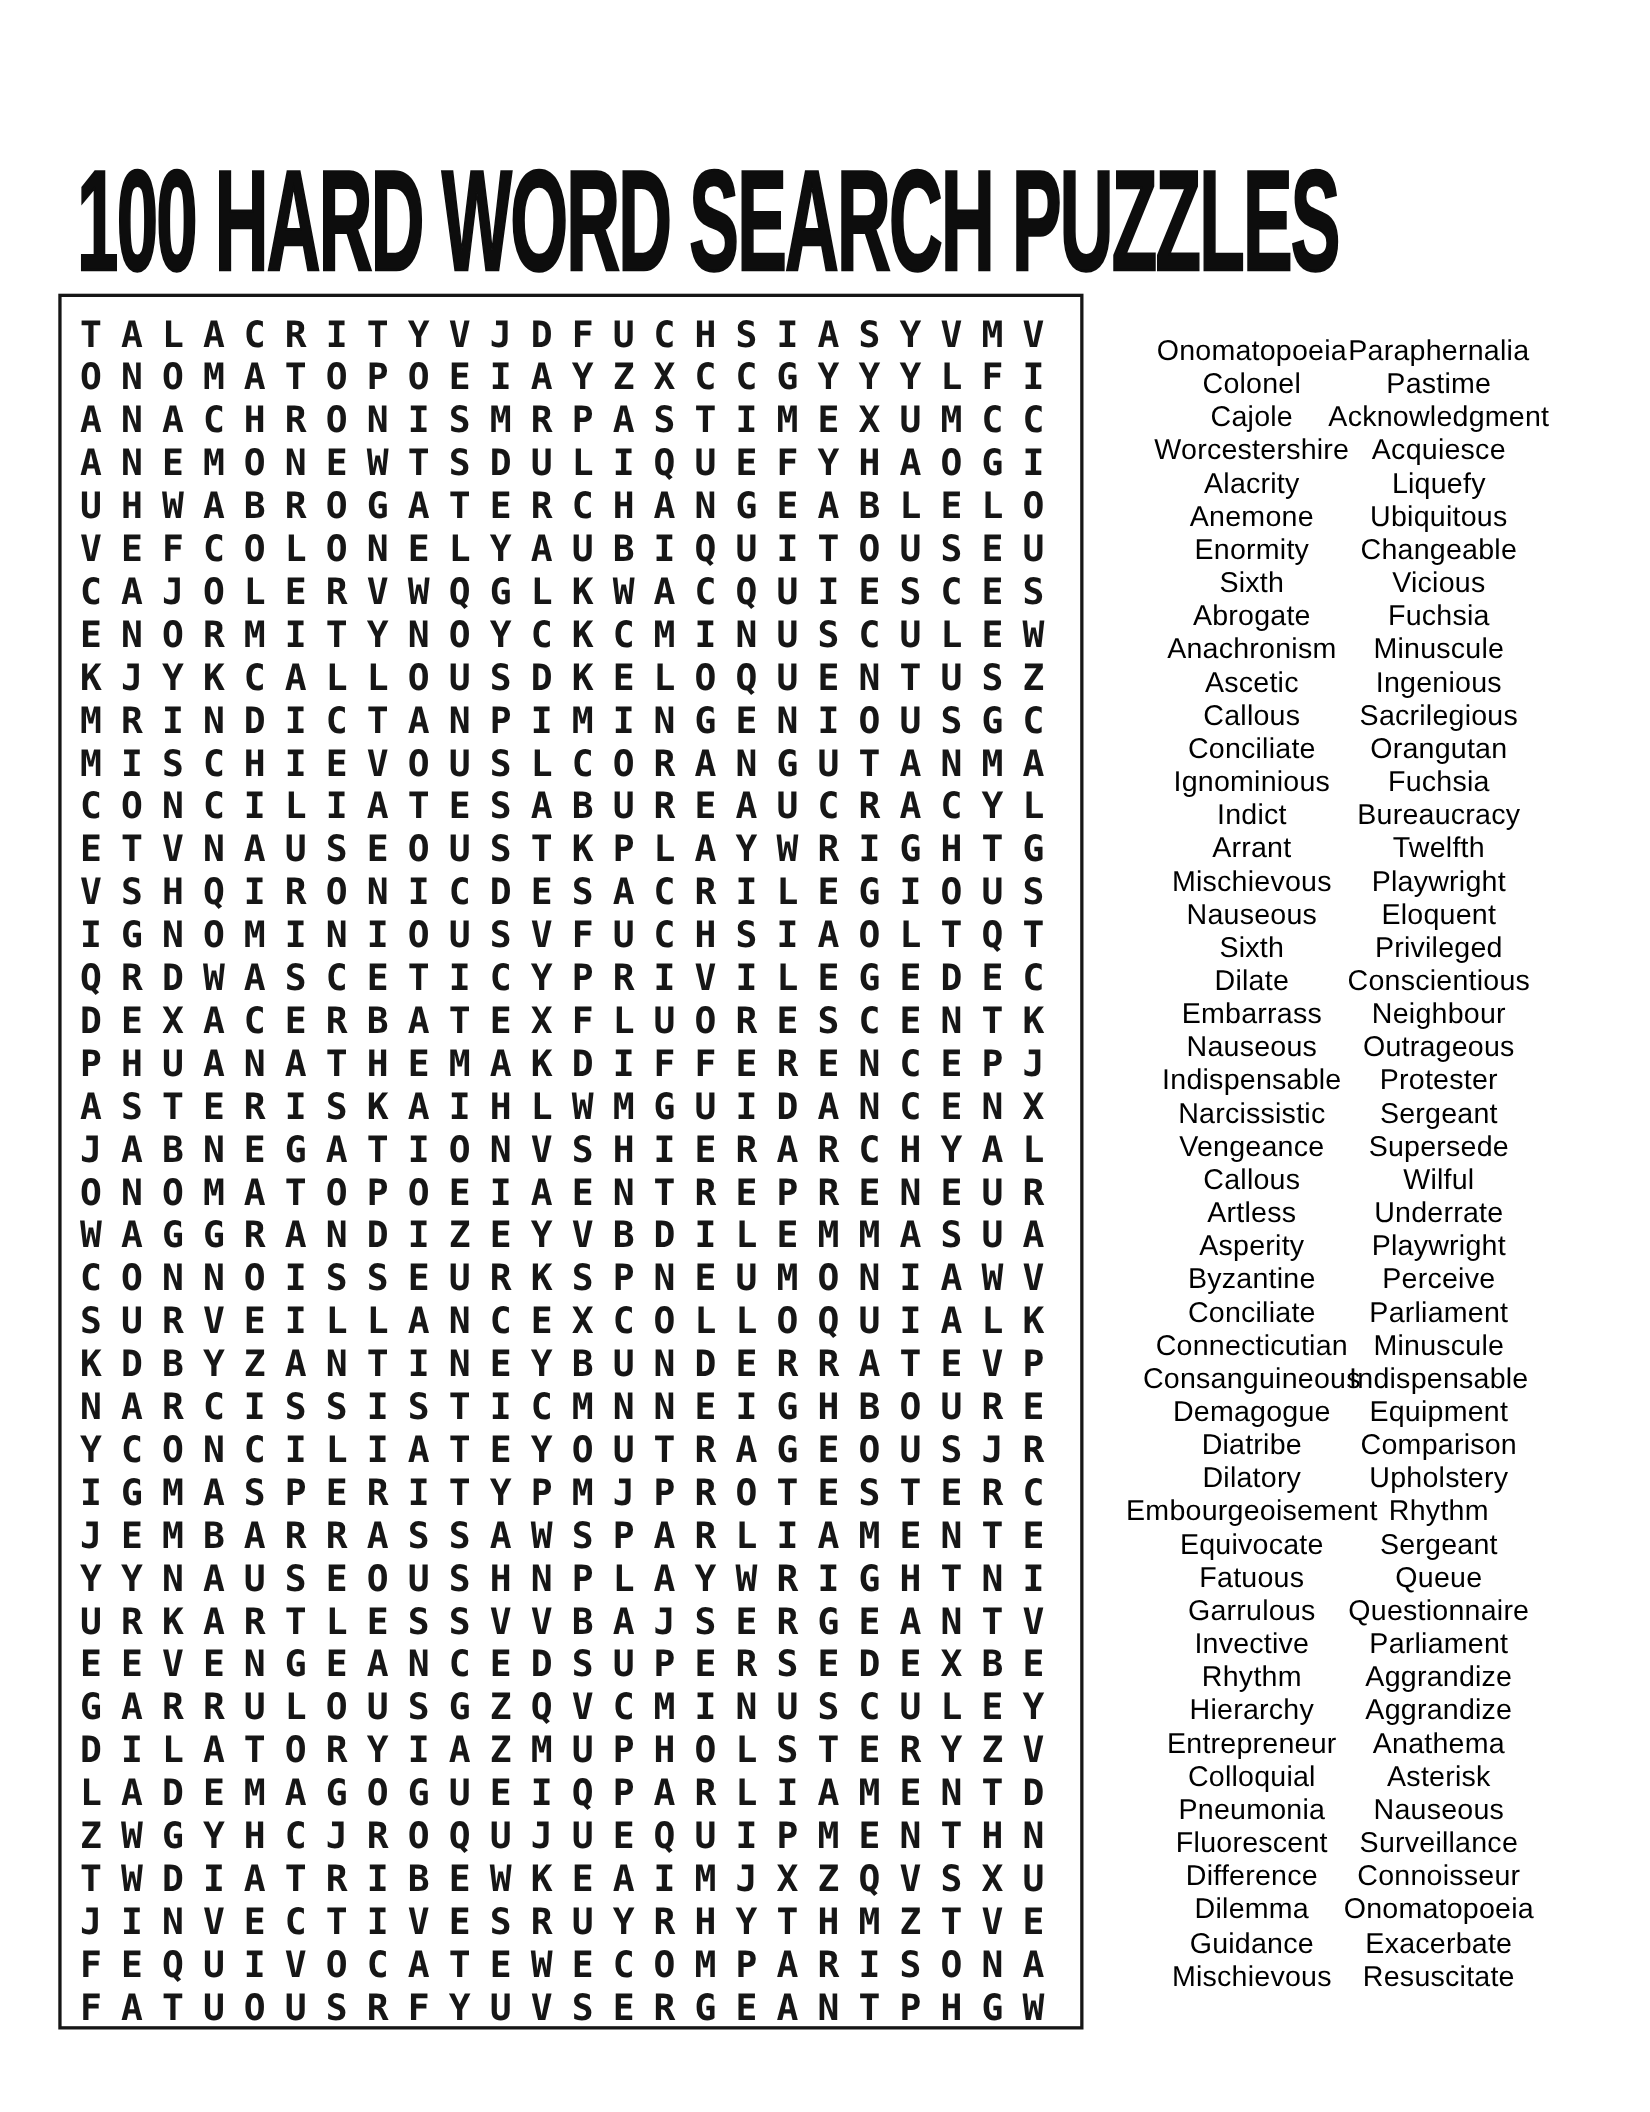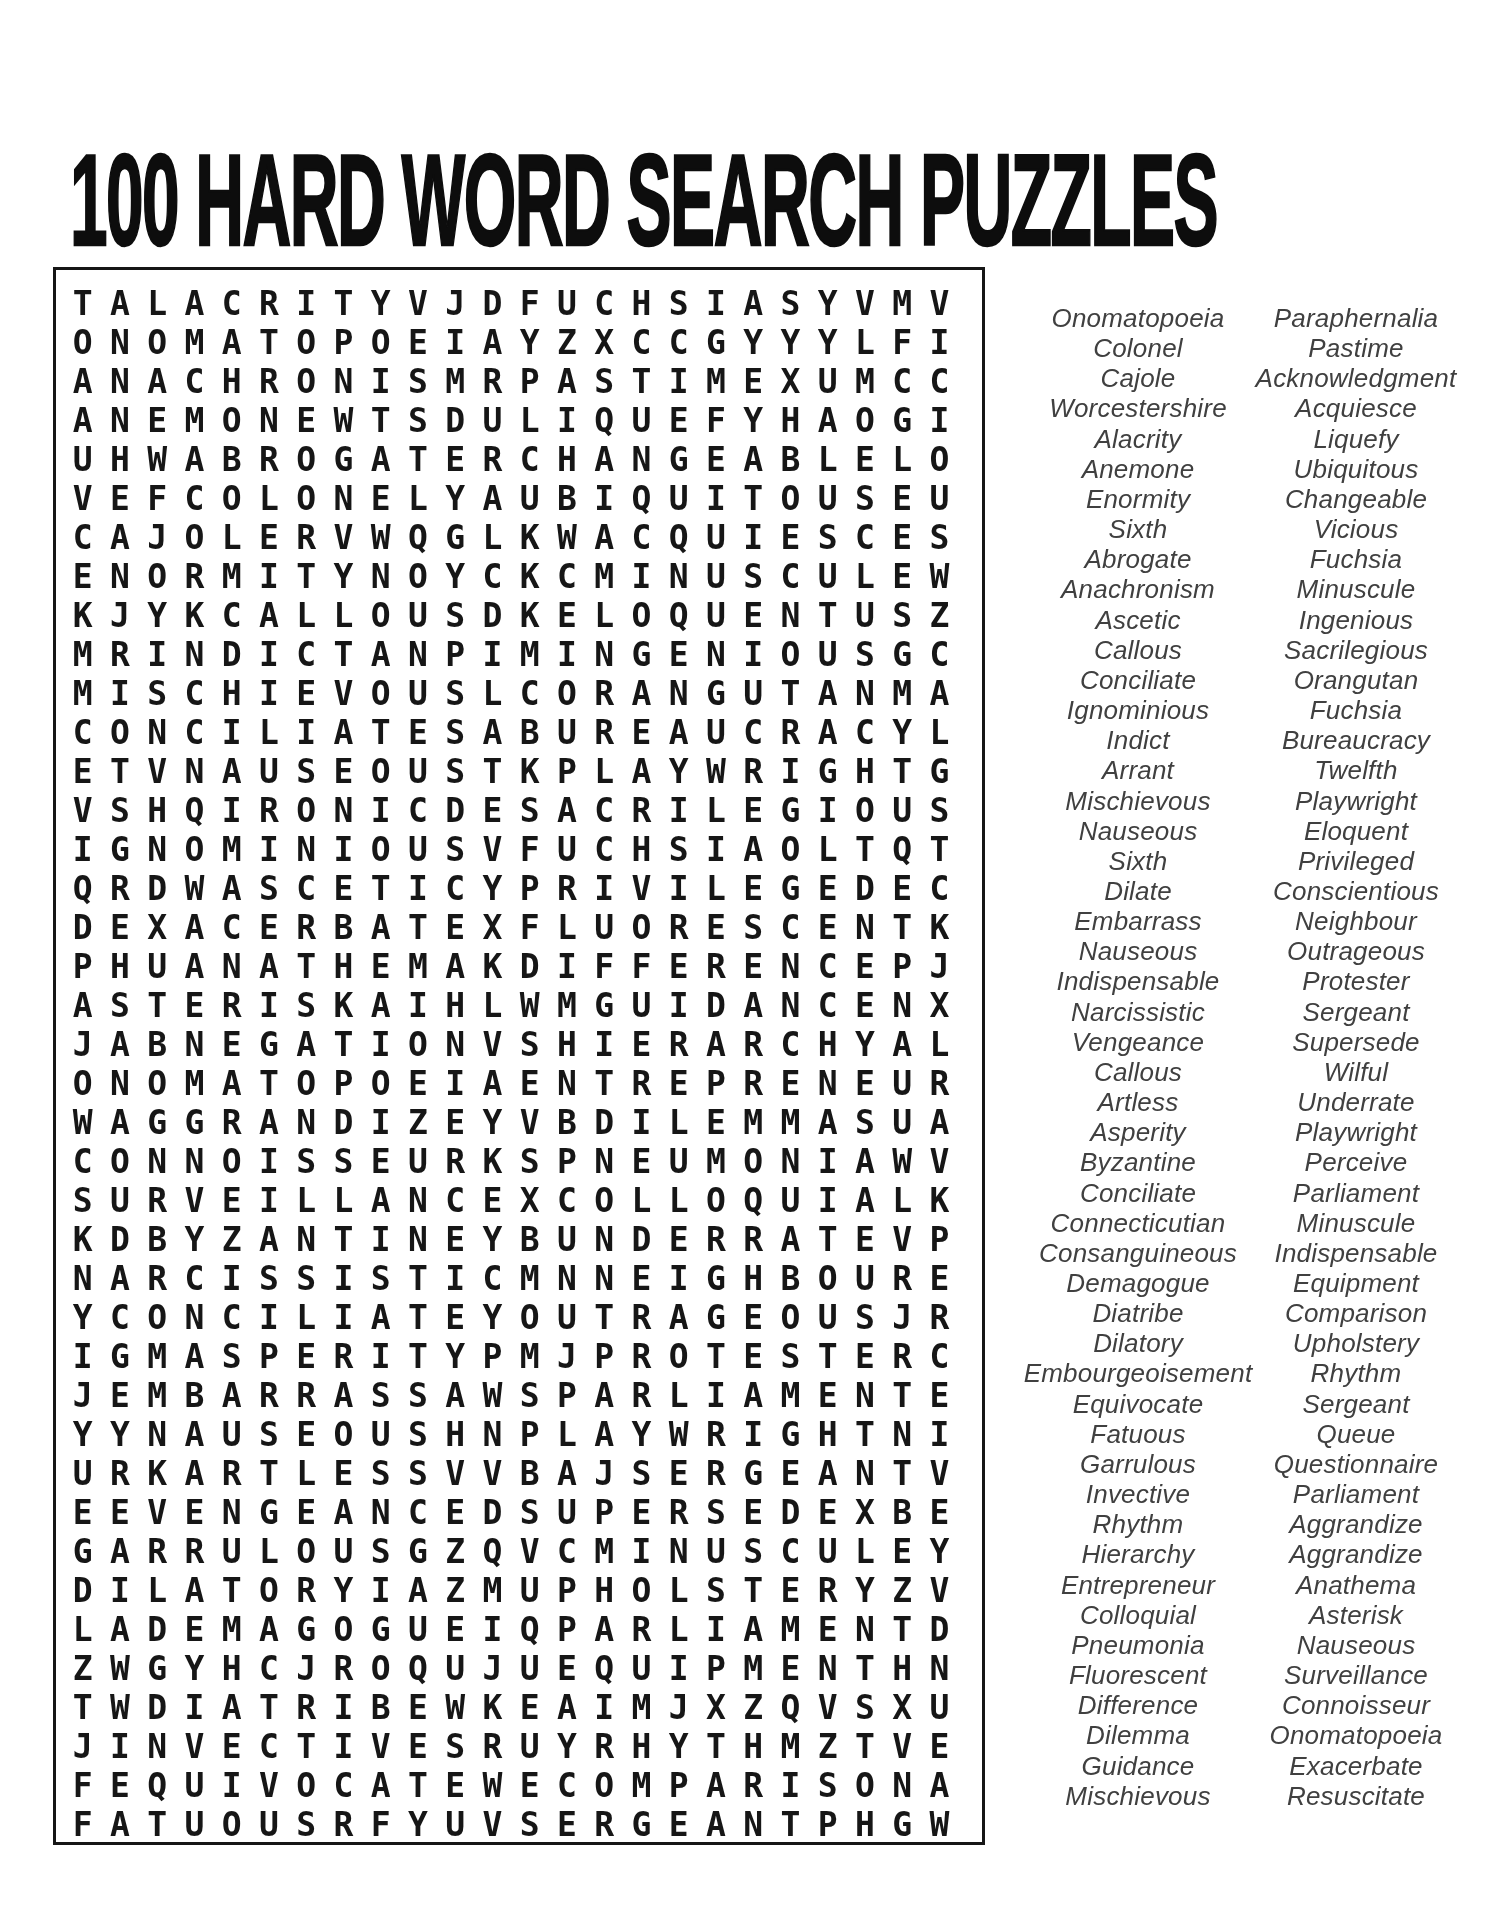--- a/index.html
+++ b/index.html
@@ -44,26 +44,25 @@
     font-size: 33px;
     color: #161616;
   }
   .wordcol {
     position: absolute;
     top: 303px;
     width: 280px;
     text-align: center;
     font-size: 26px;
     line-height: 30.16px;
-    color: #404040;
+    color: #000000;
     letter-spacing: 0.2px;
-    font-style: italic;
   }
   #wordcol-left  { left: 998px; }
-  #wordcol-right { left: 1216px; }
+  #wordcol-right { left: 1168px; }
   .word { white-space: nowrap; }
 </style>
 </head>
 <body>
 
 <h1 class="title">100 HARD WORD SEARCH PUZZLES</h1>
 
 <div class="grid-box">
     <span class="cell">T</span>
     <span class="cell">A</span>

